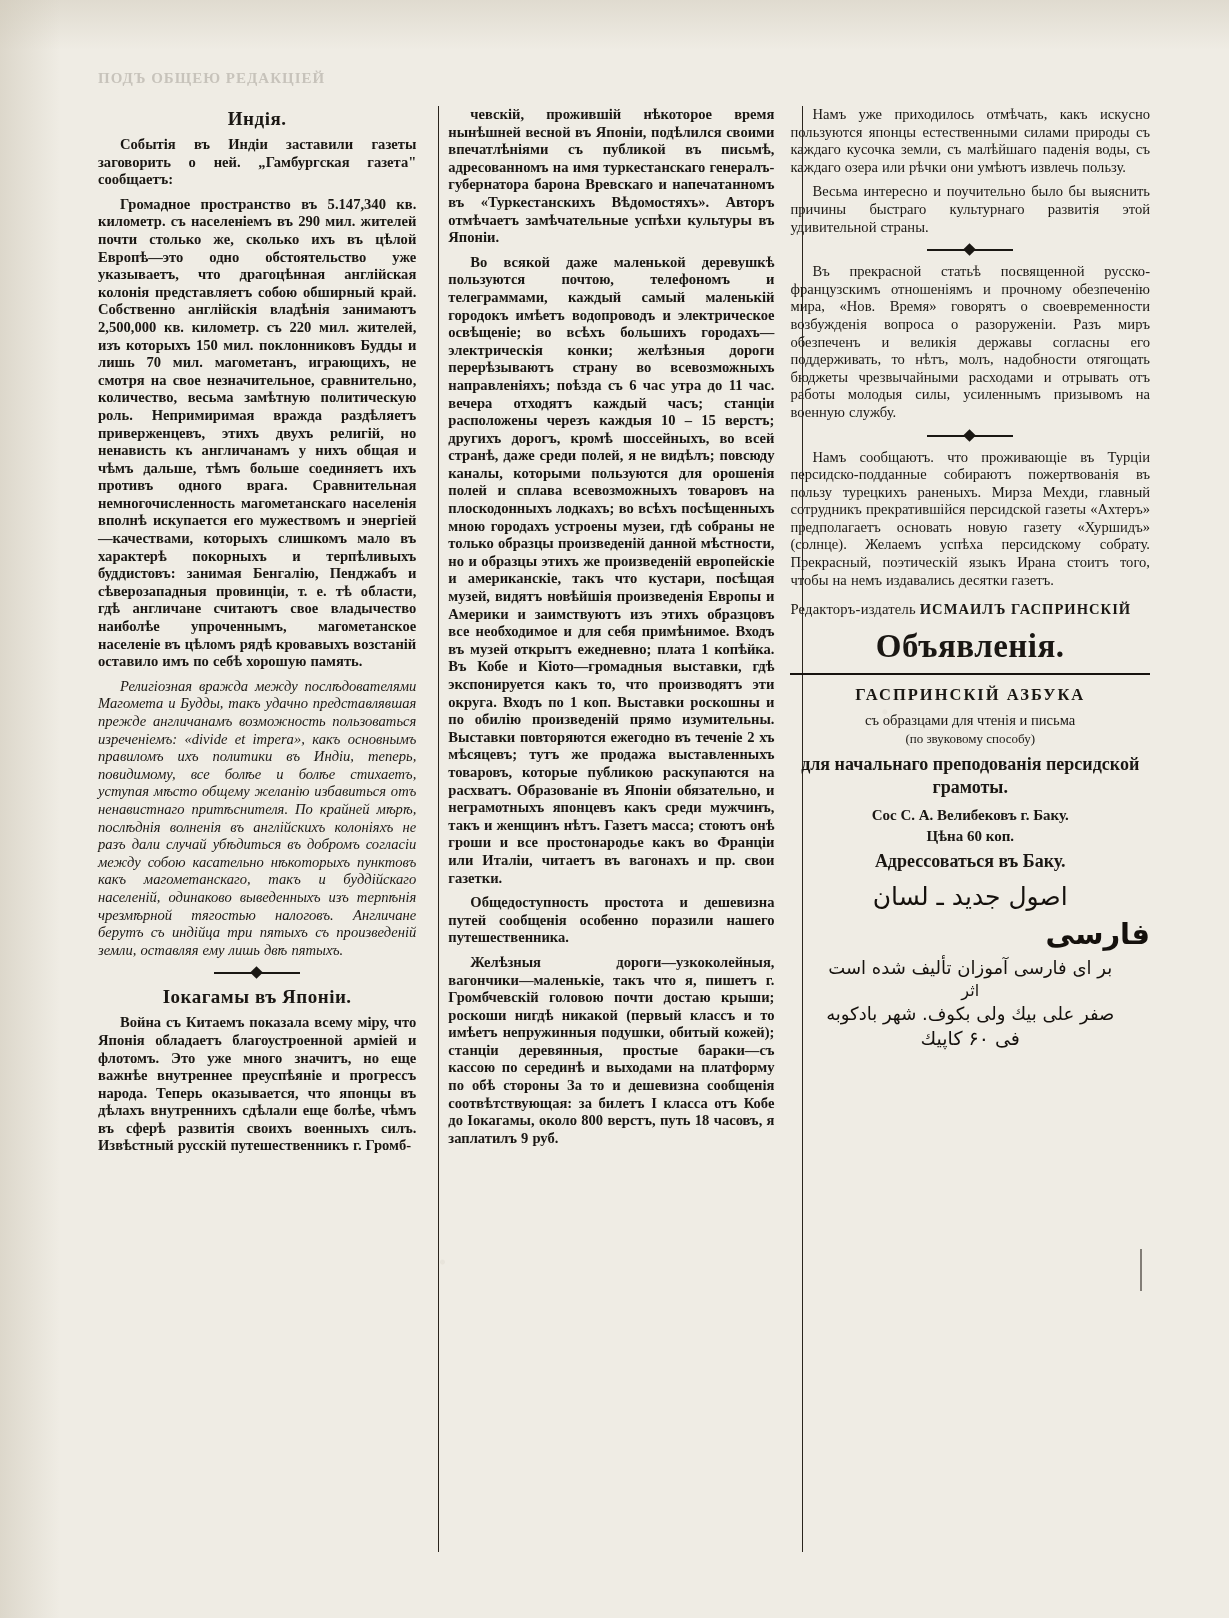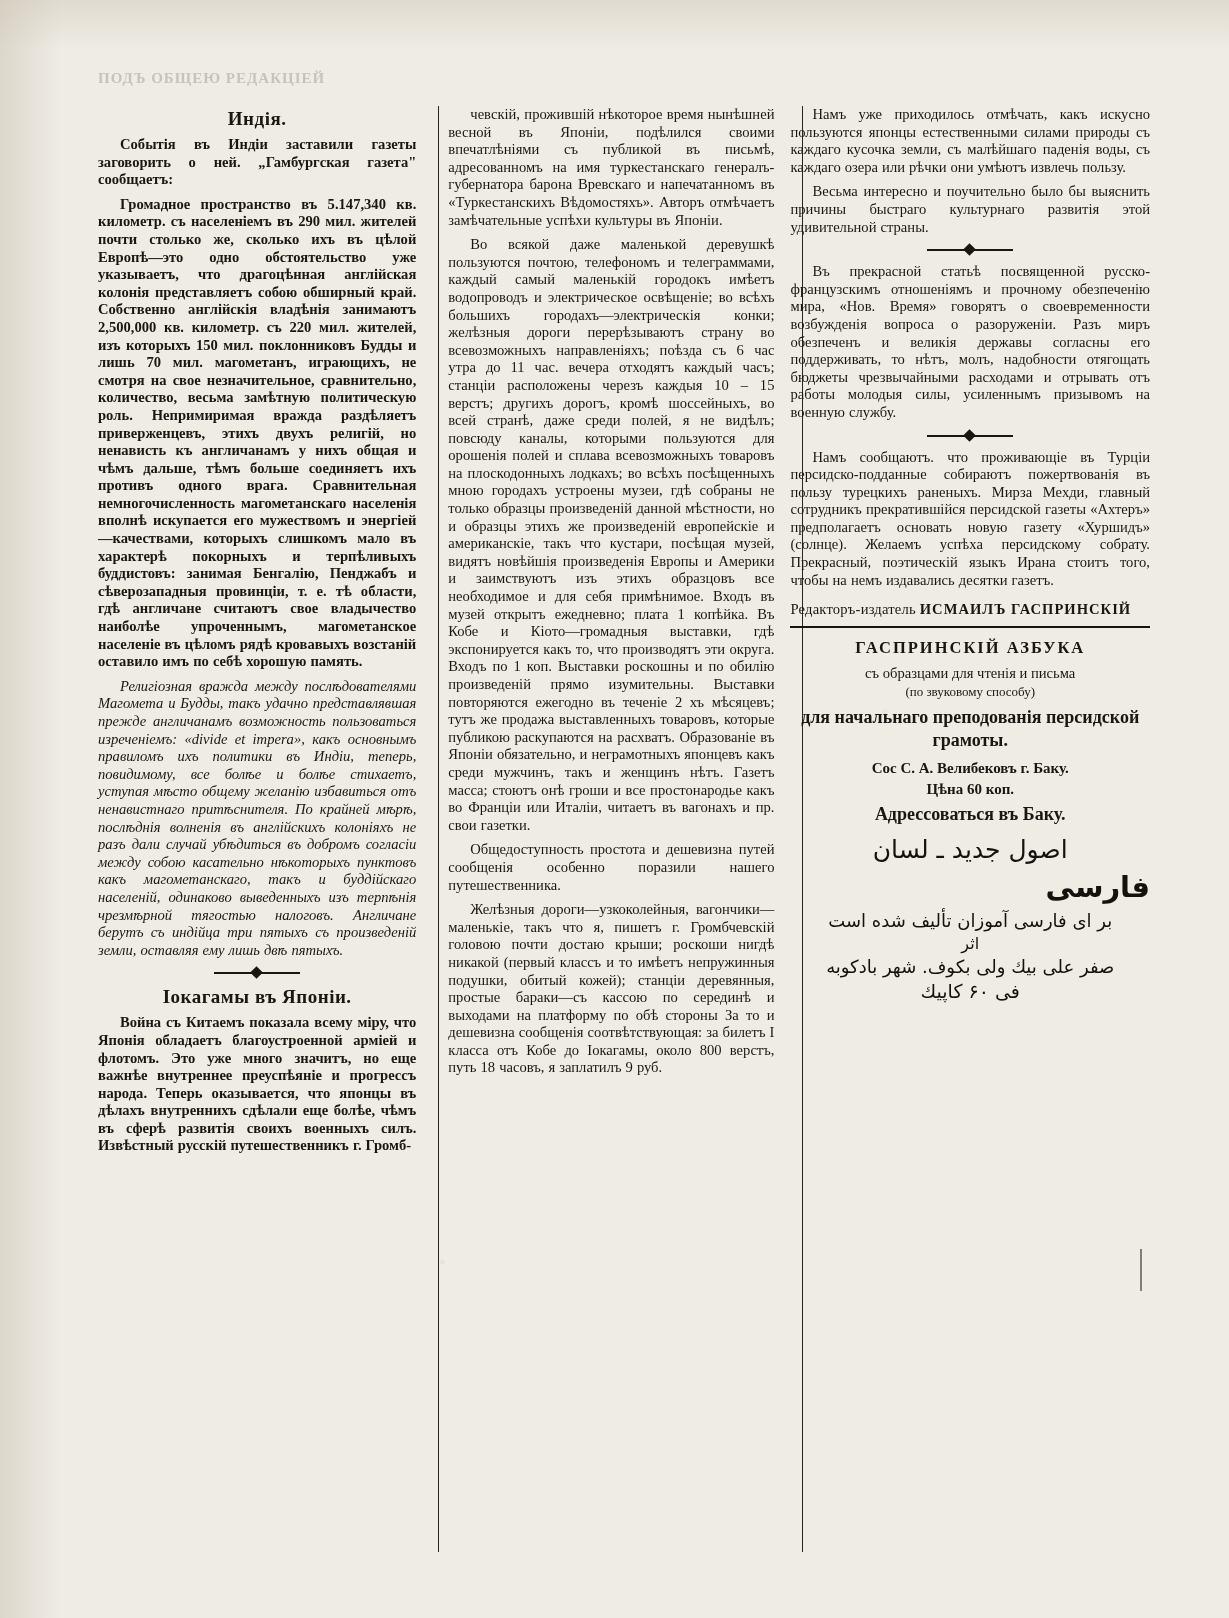--- a/index.html
+++ b/index.html
@@ -81,21 +81,21 @@
     bottom: 0;
     display: flex;
     gap: 0;
     margin-left: 20px;
   }
   .col {
     position: relative;
     box-sizing: border-box;
   }
   .col-1 { width: 340px; padding-right: 16px; }
-  .col-2 { width: 364px; padding-left: 16px; padding-right: 16px; }
+  .col-2 { width: 364px; padding-left: 16px; padding-right: 16px; font-weight: bold; }
   .col-3 { width: 366px; }
   .col-sep {
     position: absolute;
     top: 0;
     bottom: 30px;
     width: 0;
     border-left: 1px solid #2a241d;
   }
   .sep-1 { left: 340px; }
   .sep-2 { left: 704px; }
@@ -276,20 +276,21 @@
         <div class="dinkus"><span></span></div>
         <p class="body">Въ прекрасной статьѣ посвященной русско-французскимъ отношеніямъ и прочному обезпеченію мира, «Нов. Время» говорятъ о своевременности возбужденія вопроса о разоруженіи. Разъ миръ обезпеченъ и великія державы согласны его поддерживать, то нѣтъ, молъ, надобности отягощать бюджеты чрезвычайными расходами и отрывать отъ работы молодыя силы, усиленнымъ призывомъ на военную службу.</p>
         <div class="dinkus"><span></span></div>
         <p class="body">Намъ сообщаютъ. что проживающіе въ Турціи персидско-подданные собираютъ пожертвованія въ пользу турецкихъ раненыхъ. Мирза Мехди, главный сотрудникъ прекратившійся персидской газеты «Ахтеръ» предполагаетъ основать новую газету «Хуршидъ» (солнце). Желаемъ успѣха персидскому собрату. Прекрасный, поэтическій языкъ Ирана стоитъ того, чтобы на немъ издавались десятки газетъ.</p>
 
         <div class="editor-line">
           <span>Редакторъ-издатель</span>
           <span class="name">ИСМАИЛЪ ГАСПРИНСКІЙ</span>
         </div>
 
+        <div class="ads-title">Объявленія.</div>
         <div class="rule-thin"></div>
 
         <div class="ad-h1">ГАСПРИНСКІЙ АЗБУКА</div>
         <div class="ad-sub">съ образцами для чтенія и письма</div>
         <div class="ad-sub-small">(по звуковому способу)</div>
         <div class="ad-h2">для начальнаго преподованія персидской грамоты.</div>
         <div class="ad-line">Сос С. А. Велибековъ г. Баку.</div>
         <div class="ad-line">Цѣна 60 коп.</div>
         <div class="ad-line big">Адрессоваться въ Баку.</div>
 

